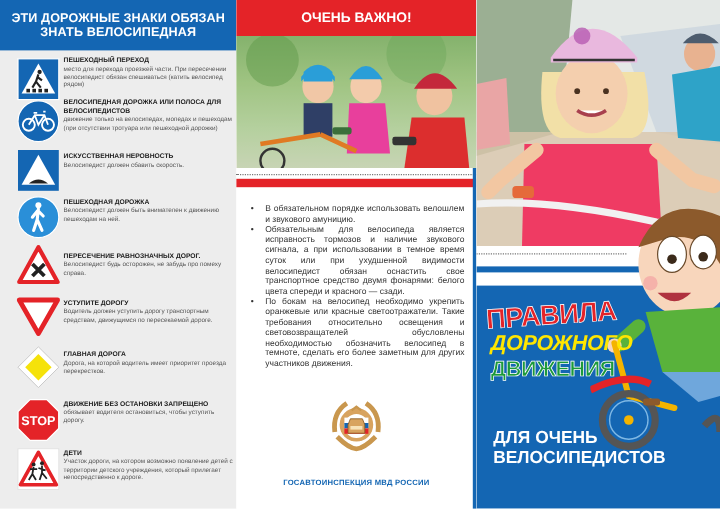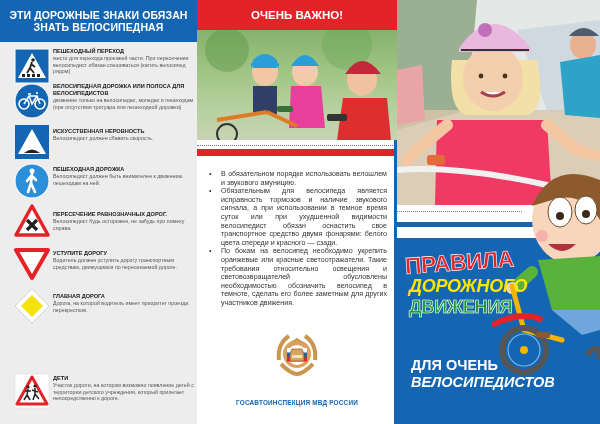--- a/index.html
+++ b/index.html
@@ -38,21 +38,21 @@
     background: linear-gradient(180deg, #dfe7ee 0%, #b9c9b0 30%, #d9cdb8 65%, #e8dccb 100%); }
   .right-bar1 { position: absolute; left: 0; top: 222px; width: 203px; height: 5px; background: #1466b3; }
   .right-blue { position: absolute; left: 0; top: 238px; width: 203px; height: 186px; background: #1466b3; }
   .title-red { position: absolute; left: 8px; top: 254px; font-size: 23px; font-weight: bold; color: #e42328;
     -webkit-text-stroke: 0.6px #fff; letter-spacing: -0.5px; transform: rotate(-4deg); transform-origin: left center; line-height: 24px; }
   .title-yellow { position: absolute; left: 12px; top: 276px; font-size: 18px; font-weight: bold; color: #ffe600;
     letter-spacing: -0.3px; line-height: 20px; font-style: italic; }
   .title-green { position: absolute; left: 12px; top: 297px; font-size: 18px; font-weight: bold; color: #1c9a3a;
     -webkit-text-stroke: 0.6px #fff; letter-spacing: -0.3px; line-height: 20px; }
   .sub1 { position: absolute; left: 14px; top: 357px; font-size: 14.5px; font-weight: bold; color: #fff; line-height: 17px; }
-  .sub2 { position: absolute; left: 14px; top: 374px; font-size: 14.5px; font-weight: bold; color: #fff; line-height: 17px; font-style: italic; }
+  .sub2 { position: absolute; left: 14px; top: 374px; font-size: 14.5px; font-weight: bold; color: #fff; line-height: 17px; }
 </style>
 </head>
 <body>
 
 <div class="left">
   <div class="left-header">
     <div>ЭТИ ДОРОЖНЫЕ ЗНАКИ ОБЯЗАН</div>
     <div>ЗНАТЬ ВЕЛОСИПЕДНАЯ</div>
   </div>
 
@@ -135,20 +135,30 @@
     <svg class="sign-icon" viewBox="0 0 36 36">
       <polygon points="18,1 35,18 18,35 1,18" fill="#fff" stroke="#c8c8c8" stroke-width="0.8"></polygon>
       <polygon points="18,7 29,18 18,29 7,18" fill="#f5e20a"></polygon>
     </svg>
     <div class="sign-text" style="top:5px">
       <div class="sign-title">ГЛАВНАЯ ДОРОГА</div>
       <div class="sign-desc">Дорога, на которой водитель имеет приоритет проезда перекрестков.</div>
     </div>
   </div>
 
+  <div class="sign-row" style="top:332px">
+    <svg class="sign-icon" viewBox="0 0 36 36">
+      <polygon points="11,1 25,1 35,11 35,25 25,35 11,35 1,25 1,11" fill="#e42328" stroke="#fff" stroke-width="1.2"></polygon>
+      <text x="18" y="22.5" text-anchor="middle" font-family="Liberation Sans, sans-serif" font-weight="bold" font-size="10.5" fill="#fff">STOP</text>
+    </svg>
+    <div class="sign-text" style="top:2px">
+      <div class="sign-title">ДВИЖЕНИЕ БЕЗ ОСТАНОВКИ ЗАПРЕЩЕНО</div>
+      <div class="sign-desc">обязывает водителя остановиться, чтобы уступить дорогу.</div>
+    </div>
+  </div>
 
   <div class="sign-row" style="top:373px">
     <svg class="sign-icon" viewBox="0 0 36 36">
       <rect x="1" y="1" width="34" height="34" fill="#fff" stroke="#ddd" stroke-width="0.6"></rect>
       <polygon points="18,4 33,31 3,31" fill="#fff" stroke="#e42328" stroke-width="3" stroke-linejoin="round"></polygon>
       <circle cx="14" cy="14" r="1.6" fill="#222"></circle>
         <circle cx="21" cy="13" r="1.6" fill="#222"></circle>
       <path d="M14 16 L13 22 L10 27 M13 22 L16 27 M21 15 L21 21 L19 27 M21 21 L25 26 M11 18 L17 18 M18 17 L24 19" stroke="#222" stroke-width="1.5" fill="none"></path>
     </svg>
     <div class="sign-text" style="top:2px">

